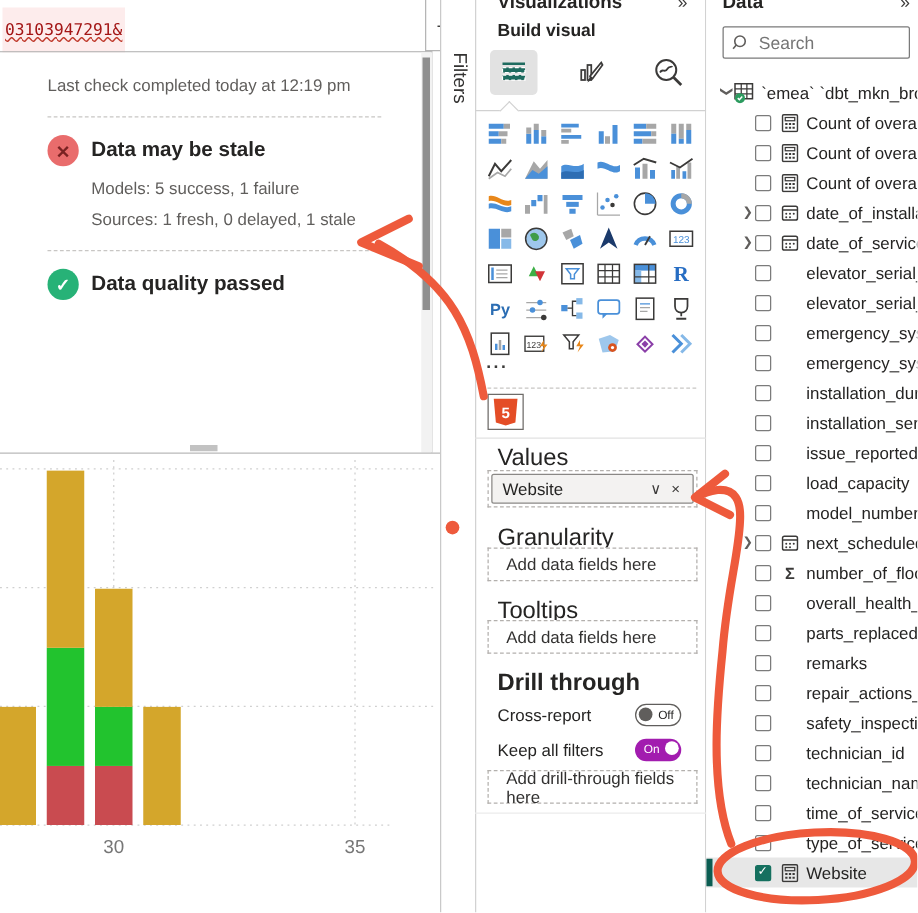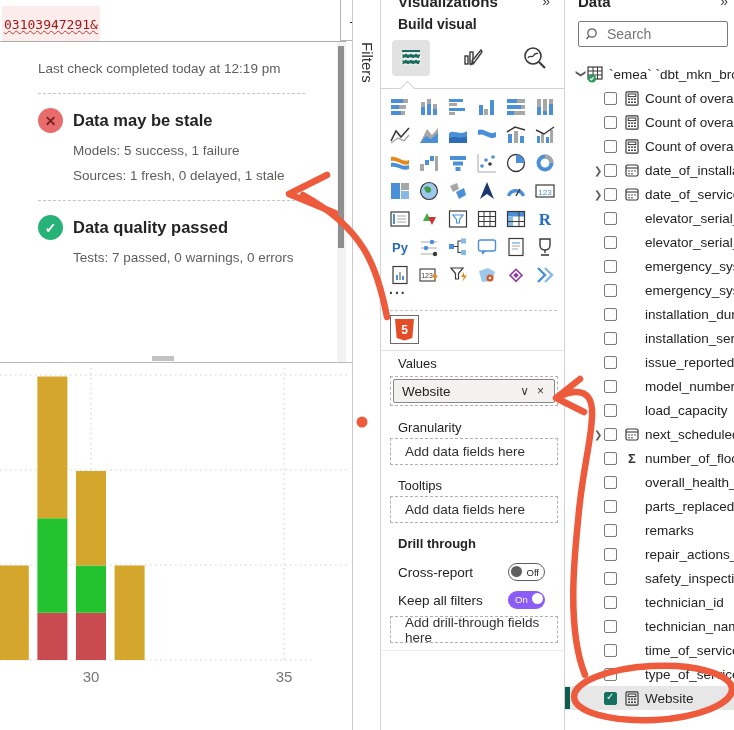--- a/index.html
+++ b/index.html
@@ -55,35 +55,35 @@
   .tab-notch{left:402px;top:83px;width:10px;height:10px;background:#fff;
     border-top:1px solid #d1d1d1;border-left:1px solid #d1d1d1;transform:rotate(45deg);}
   .vgrid{left:386px;top:96px;width:173px;display:grid;grid-template-columns:repeat(6,1fr);
     row-gap:6px;justify-items:center;}
   .vcell{width:22px;height:22px;display:flex;align-items:center;justify-content:center;}
   .more-visuals{left:389px;top:281px;font-size:14px;font-weight:700;letter-spacing:2px;color:#3b3a39;}
   .dash-sep{left:385px;top:310px;width:172px;border-top:1px dashed #c8c6c4;}
   .html-visual{left:390px;top:315px;width:29px;height:29px;border:1px solid #6e6b68;
     display:flex;align-items:center;justify-content:center;background:#fff;box-sizing:border-box;}
   .viz-div{left:380px;top:350px;width:185px;border-top:1px solid #e2e2e2;}
-  .vlabel{left:398px;font-size:13px;color:#252423;}
+  .vlabel{left:398px;font-size:19px;color:#252423;}
   .bold{font-weight:700;}
   .well{left:390px;width:168px;border:1px dashed #b3b0ad;background:#fff;box-sizing:border-box;}
   .well.filled{height:30px;padding:2px;}
   .pill{height:24px;background:#f3f2f1;border:1px solid #8a8886;border-radius:2px;
     display:flex;align-items:center;font-size:13.5px;color:#252423;padding:0 6px 0 8px;box-sizing:border-box;}
   .pill .grow{flex:1;}
   .pill .picon{font-size:12px;color:#3b3a39;padding:0 4px;}
   .well.empty{height:27px;display:flex;align-items:center;font-size:13.5px;color:#323130;padding-left:14px;}
   .tog-row-label{left:398px;font-size:13.5px;color:#252423;}
   .tog{left:508px;width:37px;height:18px;border-radius:9px;box-sizing:border-box;font-size:9.5px;}
   .tog.off{border:1px solid #605e5c;background:#fff;color:#252423;}
   .tog.off .dot{position:absolute;left:2px;top:2px;width:11px;height:11px;border-radius:50%;background:#605e5c;}
   .tog.off .tlab{position:absolute;right:5px;top:3px;}
-  .tog.on{background:#8b5cf6;color:#fff;}
+  .tog.on{background:#a21caf;color:#fff;}
   .tog.on .dot{position:absolute;right:2px;top:2px;width:11px;height:11px;border-radius:50%;background:#fff;}
   .tog.on .tlab{position:absolute;left:7px;top:3px;}
   .viz-bottom-div{left:380px;top:650px;width:185px;border-top:1px solid #ececec;}
 
   
   .data-pane{left:565px;top:0;width:169px;height:730px;background:#fff;}
   .data-header{left:578px;width:150px;}
   .search-box{left:578px;top:21px;width:150px;height:26px;border:1px solid #7a7a7a;border-radius:2px;
     display:flex;align-items:center;box-sizing:border-box;background:#fff;}
   .search-box input{border:none;outline:none;font-size:14px;color:#605e5c;width:100px;
@@ -125,21 +125,20 @@
         <div class="hc-ico error">✕</div>
         <div class="hc-sec-title">Data may be stale</div>
       </div>
       <div class="hc-line">Models: 5 success, 1 failure</div>
       <div class="hc-line">Sources: 1 fresh, 0 delayed, 1 stale</div>
       <hr class="hc-hr">
       <div class="hc-sec">
         <div class="hc-ico success">✓</div>
         <div class="hc-sec-title">Data quality passed</div>
       </div>
-      <div class="hc-line">Tests: 7 passed, 0 warnings, 0 errors</div>
     </div>
 </div>
 <div class="abs vsb-track"></div>
 <div class="abs vsb-thumb"></div>
 <div class="abs hsb-thumb"></div>
 <div class="abs canvas-bottom-border"></div>
 
 <svg id="chart-svg" class="abs" width="352" height="367">
     <line x1="0" y1="12" x2="348" y2="12" stroke="#cfcfcf" stroke-dasharray="1.5 3.5"></line>
     <line x1="0" y1="107" x2="348" y2="107" stroke="#cfcfcf" stroke-dasharray="1.5 3.5"></line>
@@ -697,27 +696,27 @@
     <div class="frow">
       <span class="chev"></span>
       <span class="cbox"></span>
       <span class="fico"></span>
       <span class="flabel">issue_reported</span>
     </div>
     <div class="frow">
       <span class="chev"></span>
       <span class="cbox"></span>
       <span class="fico"></span>
+      <span class="flabel">load_capacity</span>
+    </div>
+    <div class="frow">
+      <span class="chev"></span>
+      <span class="cbox"></span>
+      <span class="fico"></span>
       <span class="flabel">model_number</span>
-    </div>
-    <div class="frow">
-      <span class="chev"></span>
-      <span class="cbox"></span>
-      <span class="fico"></span>
-      <span class="flabel">load_capacity</span>
     </div>
     <div class="frow">
       <span class="chev">❯</span>
       <span class="cbox"></span>
       <span class="fico">
         <svg width="14" height="14" viewBox="0 0 14 14">
           <rect x="1" y="2" width="12" height="11" rx="1.5" fill="none" stroke="#3b3a39" stroke-width="1.2"></rect>
           <line x1="1" y1="5" x2="13" y2="5" stroke="#3b3a39" stroke-width="1.1"></line>
           <g fill="#3b3a39">
             <circle cx="4" cy="8" r="0.8"></circle>

